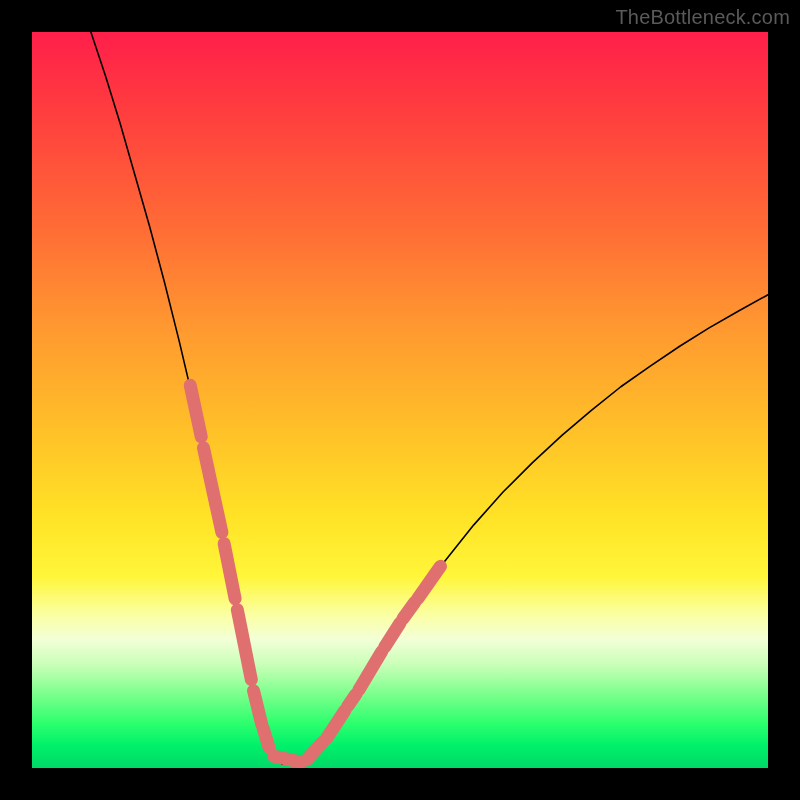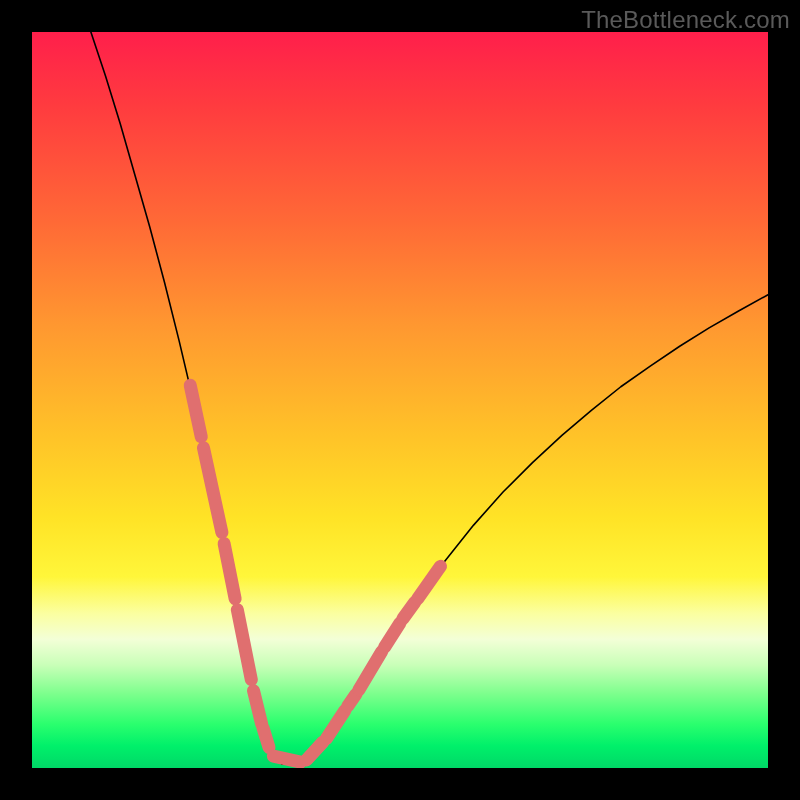--- a/index.html
+++ b/index.html
@@ -8,21 +8,21 @@
     position: relative;
     width: 800px;
     height: 800px;
     background: #000;
   }
   .watermark {
     position: absolute;
     top: 6px;
     right: 10px;
     font-family: Arial, Helvetica, sans-serif;
-    font-size: 24px;
+    font-size: 20px;
     font-weight: 500;
     color: #5a5a5a;
     letter-spacing: 0.2px;
     z-index: 20;
     text-align: center;
   }
   .plot-outer {
     position: absolute;
     left: 32px;
     top: 32px;

